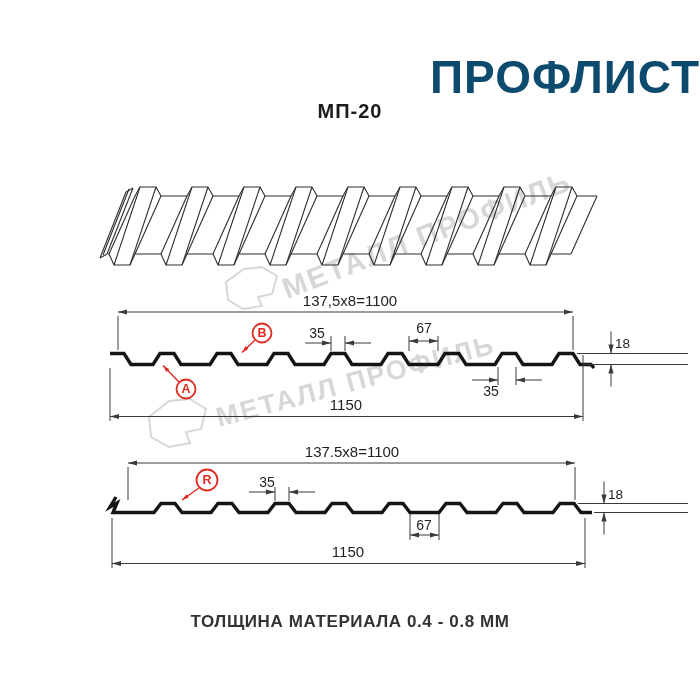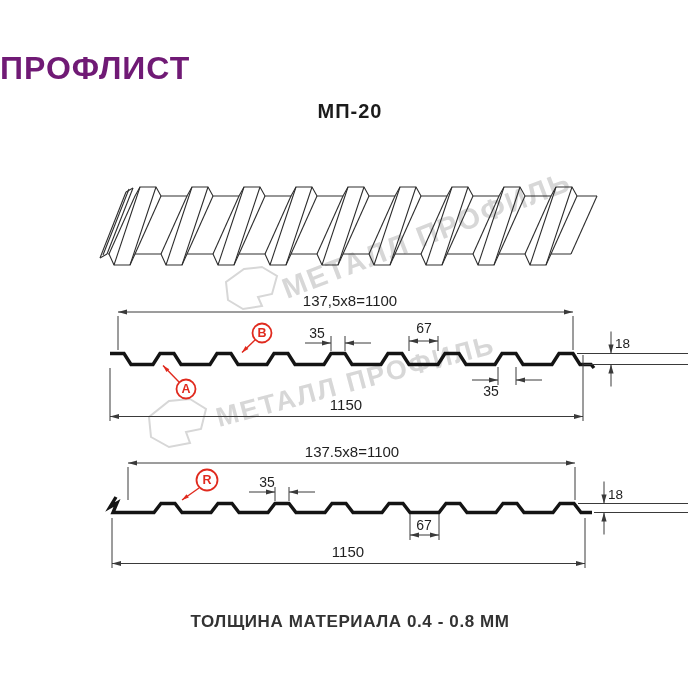--- a/index.html
+++ b/index.html
@@ -1,19 +1,19 @@
 <!DOCTYPE html>
 <html><head>
 <meta charset="utf-8">
 <style>
   html,body{margin:0;padding:0;background:#fff;}
   .stage{position:relative;width:700px;height:700px;background:#ffffff;overflow:hidden;
          font-family:"Liberation Sans","DejaVu Sans",sans-serif;}
-  .title{position:absolute;top:50px;left:0;width:700px;text-align:left;
-         font-size:32px;font-weight:bold;color:#701a75;letter-spacing:1px;}
+  .title{position:absolute;top:50px;left:0;width:700px;text-align:right;
+         font-size:46px;font-weight:bold;color:#0c4a6e;letter-spacing:1px;}
   .subtitle{position:absolute;top:100px;left:0;width:700px;text-align:center;
          font-size:20px;font-weight:bold;color:#1b1b1b;letter-spacing:1px;}
   .footnote{position:absolute;top:612px;left:0;width:700px;text-align:center;
          font-size:17px;font-weight:bold;color:#333333;letter-spacing:0.6px;}
   svg.draw{position:absolute;left:0;top:0;}
   svg text{font-family:"Liberation Sans","DejaVu Sans",sans-serif;}
 </style>
 </head>
 <body>
 

